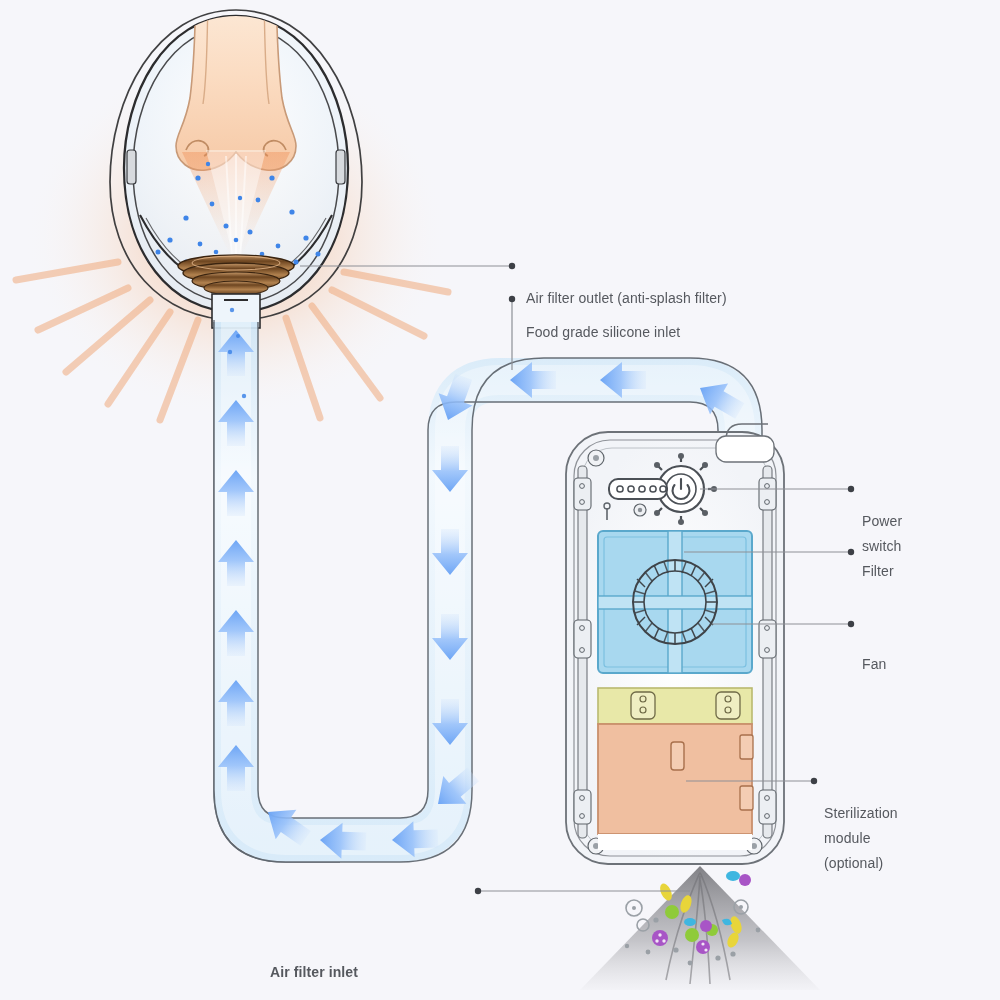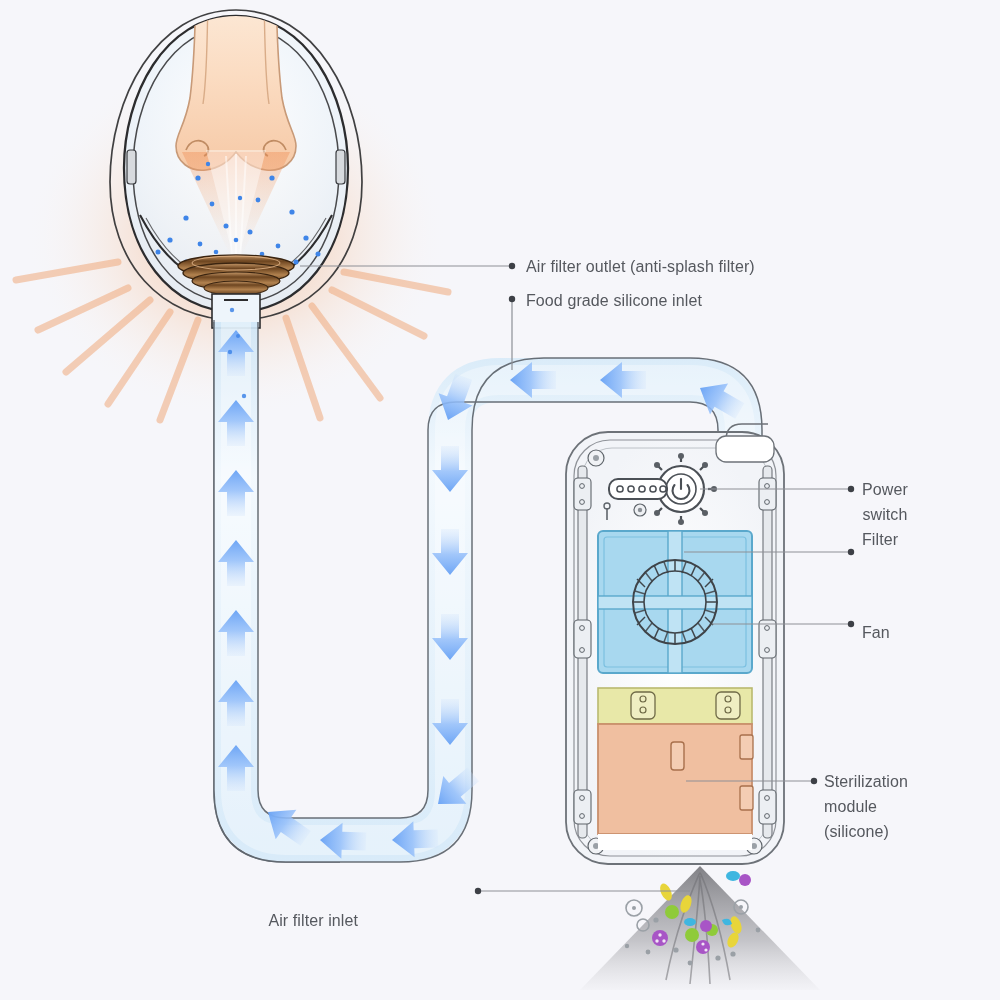--- a/index.html
+++ b/index.html
@@ -7,25 +7,26 @@
     width:1000px;height:1000px;
     background:#f6f6fa;
     font-family:"Liberation Sans", sans-serif;
     overflow:hidden;
   }
   #stage{position:relative;width:1000px;height:1000px;}
   svg.layer{position:absolute;left:0;top:0;width:1000px;height:1000px;}
   .callout-text{
     position:absolute;
     color:#55585e;
-    font-size:16px;
+    font-size:14px;
     line-height:25px;
     font-family:"Liberation Sans", sans-serif;
     white-space:pre;
     letter-spacing:0.1px;
+    margin-top:32px;
   }
   .callout-text.right{text-align:left;}
   .callout-text.left{text-align:right;}
 </style>
 </head>
 <body>
 
 <div id="stage">
 
   <svg class="layer" viewBox="0 0 1000 1000">
@@ -488,23 +489,23 @@
         <circle cx="851" cy="552" r="3.2"></circle>
         <circle cx="851" cy="624" r="3.2"></circle>
         <circle cx="814" cy="781" r="3.2"></circle>
         <circle cx="478" cy="891" r="3.2"></circle>
       </g>
   </svg>
 
   <div id="callout-labels">
       <div class="callout-text right" style="top: 254px; left: 526px;">Air filter outlet (anti-splash filter)</div>
       <div class="callout-text right" style="top: 288px; left: 526px;">Food grade silicone inlet</div>
-      <div class="callout-text right" style="top: 477px; left: 862px; text-align: center;">Power
+      <div class="callout-text right" style="top: 477px; left: 862px;">Power
 switch</div>
       <div class="callout-text right" style="top: 527px; left: 862px;">Filter</div>
       <div class="callout-text right" style="top: 620px; left: 862px;">Fan</div>
       <div class="callout-text right" style="top: 769px; left: 824px;">Sterilization
 module
-(silicone)</div>
-      <div class="callout-text left" style="top: 908px; left: 0px; width: 358px; padding-right: 0px;">Air filter inlet</div>
+(optional)</div>
+      <div class="callout-text left" style="top: 928px; left: 0px; width: 358px; padding-right: 0px; font-weight: bold;">Air filter inlet</div>
     </div>
 
 </div>
 
 </body></html>

